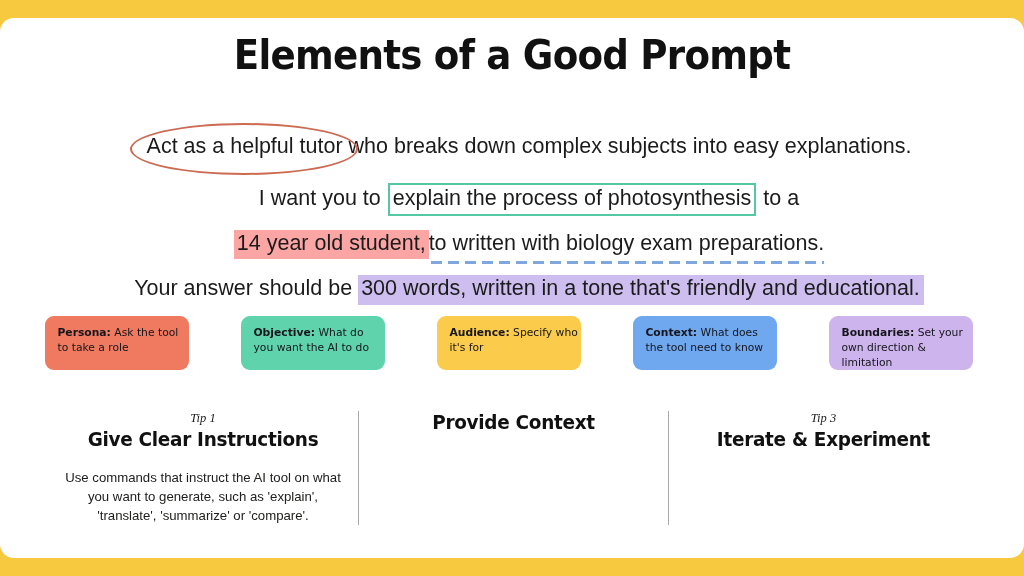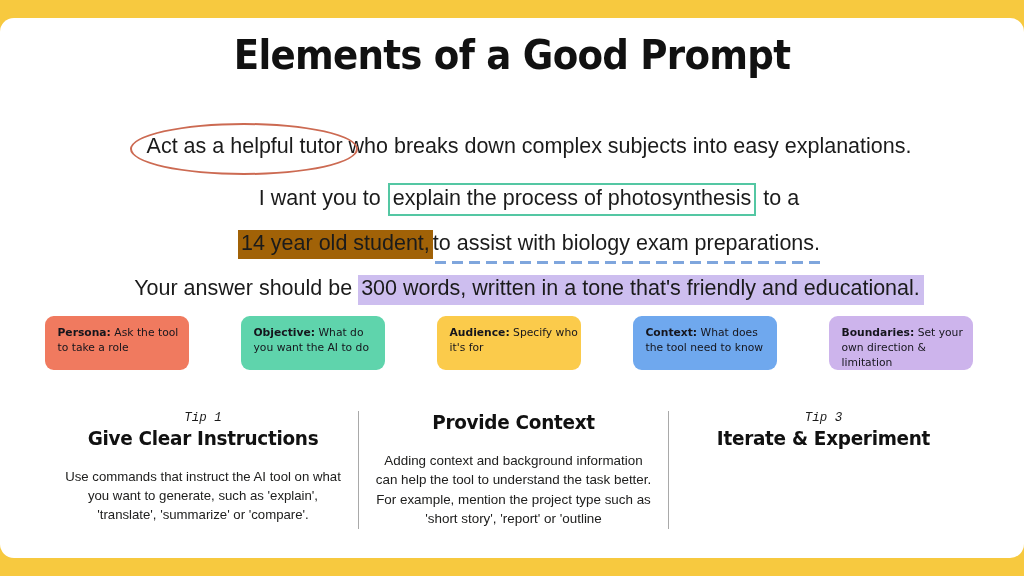--- a/index.html
+++ b/index.html
@@ -152,21 +152,21 @@
   }
   .tip {
     width: 310px;
     box-sizing: border-box;
     padding: 0 14px;
     text-align: center;
     position: relative;
   }
   .tip + .tip { border-left: 1px solid #a9a9a9; }
   .tip-num {
-    font-family: Liberation Mono, monospace;
+    font-family: Liberation Serif, serif;
     font-style: italic;
     font-size: 12.5px;
     color: #1a1a1a;
     margin-bottom: 2px;
   }
   .tip-head {
     font-family: "DejaVu Sans", sans-serif;
     font-weight: bold;
     font-size: 19px;
     letter-spacing: -0.3px;
@@ -192,21 +192,21 @@
 
     <div class="pline" id="pline1">
       <span class="ell-wrap"><span>Act as a helpful tutor</span><span class="ellipse" style="border-color: rgb(204, 106, 82);"></span></span><span> who breaks down complex subjects into easy explanations.</span>
     </div>
 
     <div class="pline" id="pline2">
       <span>I want you to </span><span class="seg tealbox" style="border-color: rgb(84, 199, 163);">explain the process of photosynthesis</span><span> to a</span>
     </div>
 
     <div class="pline" id="pline3">
-      <span class="seg hl-yellow" style="background: #a16207; text-align: center;">14 year old student,</span><span class="dashed-u"> to assist with biology exam preparations.</span>
+      <span class="seg hl-yellow" style="background: #fca5a5; text-align: center;">14 year old student,</span><span class="dashed-u"> to written with biology exam preparations.</span>
     </div>
 
     <div class="pline" id="pline4">
       <span>Your answer should be </span><span class="seg hl-purple" style="background: rgb(205, 190, 239);">300 words, written in a tone that's friendly and educational.</span>
     </div>
 
     <div id="chips">
       <div class="chip" style="background: rgb(240, 122, 95);">
         <b>Persona:</b><span>  Ask the tool to take a role</span>
       </div>
@@ -225,21 +225,20 @@
     </div>
 
     <div id="tips">
       <div class="tip" id="tip1">
         <div class="tip-num">Tip 1</div>
         <div class="tip-head">Give Clear Instructions</div>
         <div class="tip-body">Use commands that instruct the AI tool on what you want to generate, such as 'explain', 'translate', 'summarize' or 'compare'.</div>
       </div>
       <div class="tip" id="tip2">
         <div class="tip-head">Provide Context</div>
-        <div class="tip-body">Adding context and background information can help the tool to understand the task better. For example, mention the project type such as 'short story', 'report' or 'outline</div>
       </div>
       <div class="tip" id="tip3">
         <div class="tip-num">Tip 3</div>
         <div class="tip-head">Iterate &amp; Experiment</div>
       </div>
     </div>
 
   </div>
 </div>
 

